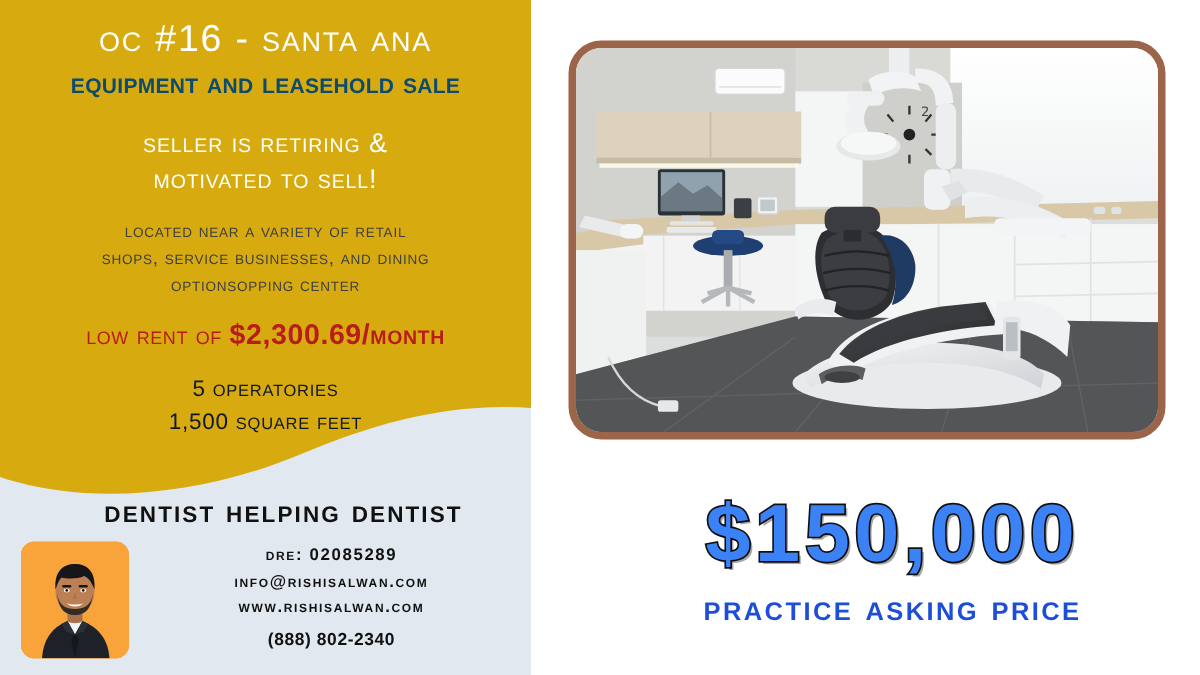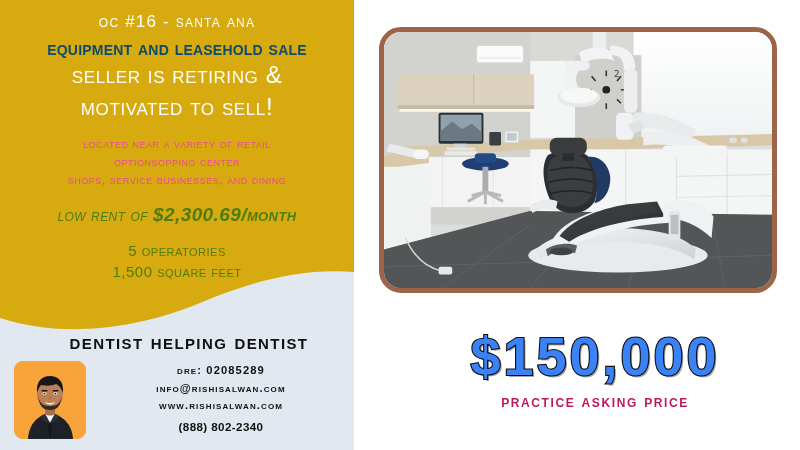--- a/index.html
+++ b/index.html
@@ -24,58 +24,58 @@
   }
   .yellow-panel svg{ position:absolute; left:0; top:0; }
 
   
   .left-content{
     position:absolute; left:0; top:0; width:354px; height:300px;
     text-align:center; padding:0 8px;
   }
   .title-main{
     margin-top:13px;
-    font-size:17px; font-weight:400; color:#ffffff;
+    font-size:25px; font-weight:400; color:#ffffff;
     letter-spacing:1.2px;
     font-variant:small-caps; text-transform:lowercase;
     line-height:1.05;
     white-space:nowrap;
   }
   .title-sub{
     margin-top:6px;
     font-size:20px; font-weight:700; color:#0c4a6e;
     letter-spacing:0.2px;
     font-variant:small-caps; text-transform:lowercase;
     line-height:1.1;
     white-space:nowrap;
   }
   .headline{
-    font-size:24px; font-weight:400; color:#ffffff;
+    margin-top:17px;
+    font-size:18px; font-weight:400; color:#ffffff;
     letter-spacing:0.6px; line-height:1.32;
     font-variant:small-caps; text-transform:lowercase;
   }
   .blurb{
     margin-top:14px;
-    font-size:12.6px; font-weight:400; color:#ec4899;
+    font-size:12.6px; font-weight:400; color:#404040;
     letter-spacing:0.5px; line-height:1.42;
     font-variant:small-caps; text-transform:lowercase;
     padding:0 12px;
   }
   .rent{
     margin-top:14px;
-    font-size:17px; font-weight:400; color:#4d7c0f;
+    font-size:17px; font-weight:400; color:#b91c1c;
     letter-spacing:0.4px; line-height:1.2;
     font-variant:small-caps; text-transform:lowercase;
     white-space:nowrap;
-    font-style:italic;
   }
   .rent .amt{ font-size:19px; font-weight:700; }
   .specs{
     margin-top:13px;
-    font-size:15px; font-weight:400; color:#4d7c0f;
+    font-size:15px; font-weight:400; color:#0f172a;
     letter-spacing:0.5px; line-height:1.45;
     font-variant:small-caps; text-transform:lowercase;text-align:center;
   }
   .specs .wide{ font-size:15.5px; letter-spacing:0.3px; }
 
   
   .dhd-title{
     position:absolute; left:0; top:330px; width:354px;
     text-align:center;
     font-size:21px; font-weight:700; color:#111111;
@@ -123,21 +123,21 @@
     letter-spacing:3px;
     line-height:1;
     font-variant:small-caps; text-transform:lowercase;
     -webkit-text-stroke:2.2px #111111;
     paint-order:stroke fill;
     text-shadow:2px 2px 0 rgba(0,0,0,.35);
   }
   .price-label{
     position:absolute; left:400px; top:392px; width:390px;
     text-align:center;
-    font-size:17px; font-weight:700; color:#be185d;
+    font-size:24px; font-weight:700; color:#1d4ed8;
     letter-spacing:1.6px;
     font-variant:small-caps; text-transform:lowercase;
   }
 </style>
 </head>
 <body>
 
 <div id="flyer">
 
   <div class="gray-panel"></div>
@@ -152,22 +152,22 @@
     <div class="title-main">OC #16 - Santa Ana</div>
     <div class="title-sub">Equipment and Leasehold Sale</div>
 
     <div class="headline">
       <div>Seller is retiring &amp;</div>
       <div>motivated to sell!</div>
     </div>
 
     <div class="blurb">
       <div>Located near a variety of retail</div>
+      <div>shops, service businesses, and dining</div>
       <div>optionsopping Center</div>
-      <div>shops, service businesses, and dining</div>
     </div>
 
     <div class="rent"><span>Low rent of </span><span class="amt">$2,300.69/month</span></div>
 
     <div class="specs">
       <div>5 operatories</div>
       <div>1,500 square feet</div>
     </div>
   </div>
 

